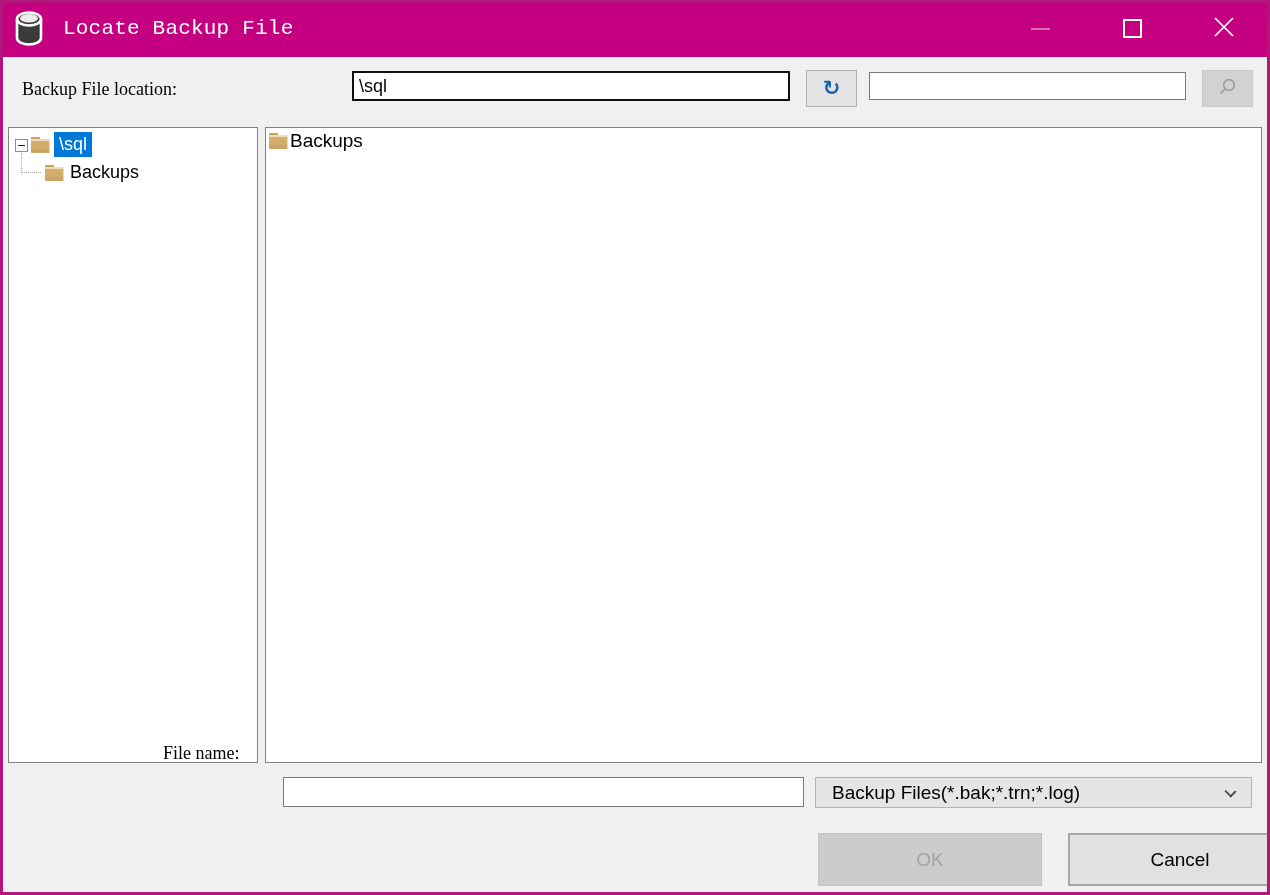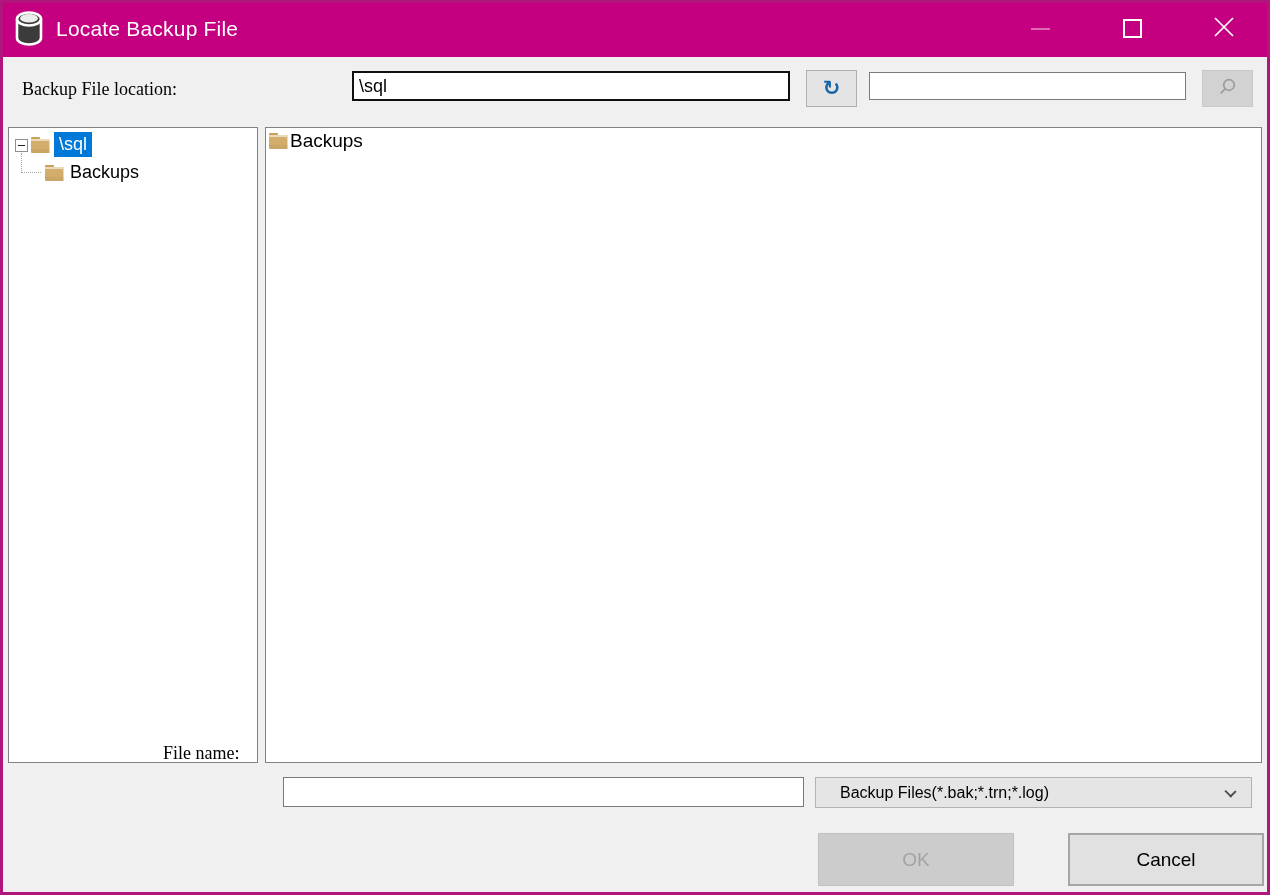--- a/index.html
+++ b/index.html
@@ -22,21 +22,21 @@
   }
   
   .titlebar {
     position: absolute; left: 0; top: 0;
     width: 100%; height: 57px;
     background: #C40080;
     display: flex; align-items: center;
     color: #fff;
   }
   .titlebar .app-icon { margin-left: 13px; display: flex; }
-  .titlebar .title { font-size: 21px; margin-left: 11px; letter-spacing: 0.2px; }
+  .titlebar .title { font-size: 21px; margin-left: 18px; letter-spacing: 0.2px; font-family: Liberation Mono, monospace; }
   .controls { margin-left: auto; display: flex; height: 100%; }
   .ctrl {
     width: 92px; height: 100%;
     display: flex; align-items: center; justify-content: center;
     background: transparent; border: none; cursor: default;
   }
   .min-glyph { width: 19px; height: 2px; background: rgba(255,255,255,0.42); }
   .max-glyph { width: 19px; height: 19px; border: 2px solid #fff; }
   
   .label { position: absolute; font-size: 18px; color: #000; white-space: nowrap; font-family: Liberation Serif, serif; }
@@ -108,35 +108,35 @@
   .list-item .folder { left: 3px; top: 5px; }
   .list-item .list-label { position: absolute; left: 24px; top: 2px; font-size: 19px; color: #000; white-space: nowrap; }
   
   #filename-label { left: 163px; top: 743px; }
   #filename-input { left: 283px; top: 777px; width: 521px; height: 30px; }
   .dropdown {
     position: absolute; left: 815px; top: 777px;
     width: 437px; height: 31px;
     background: #E5E5E5; border: 1px solid #B3B3B3;
     display: flex; align-items: center;
-    padding-left: 24px;
-    font-size: 16px; color: #000;
+    padding-left: 16px;
+    font-size: 19px; color: #000;
     cursor: default; white-space: nowrap;
   }
   .chevron {
     position: absolute; right: 16px; top: 9px;
     width: 9px; height: 9px;
     border-right: 2px solid #4A4A4A;
     border-bottom: 2px solid #4A4A4A;
     transform: rotate(45deg) scaleY(0.9);
   }
   
   .btn {
     position: absolute; top: 833px;
-    width: 196px; height: 53px;
+    width: 224px; height: 53px;
     font-family: inherit; font-size: 19px;
     cursor: default;
   }
   #ok-btn {
     left: 818px;
     background: #CCCCCC; border: 1px solid #C2C2C2; color: #A3A3A3;
   }
   #cancel-btn {
     left: 1068px;
     background: #E1E1E1; border: 2px solid #A6A6A6; color: #000;

